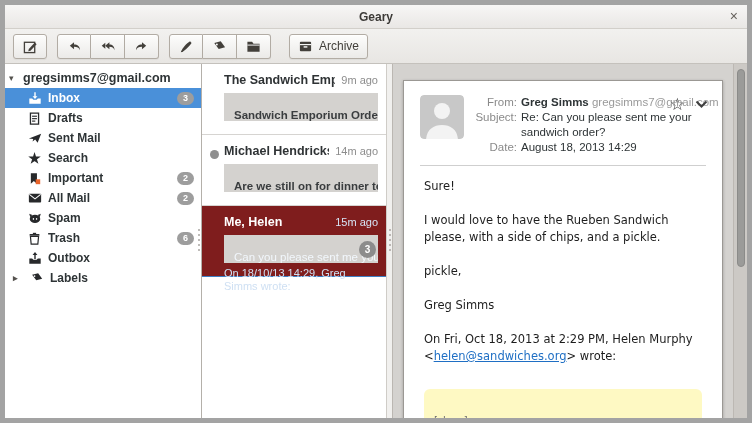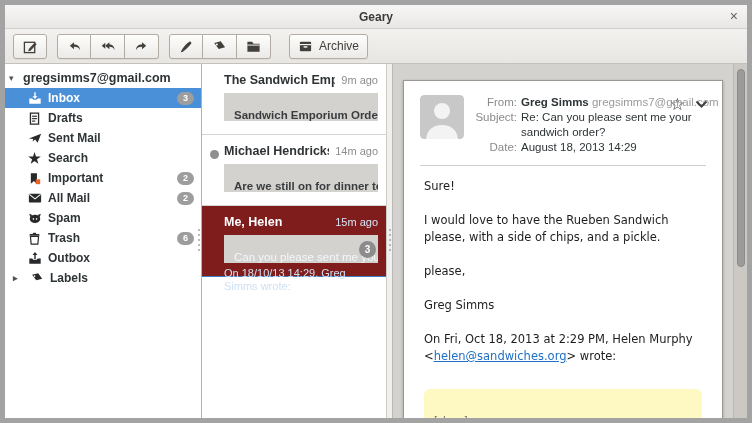--- a/index.html
+++ b/index.html
@@ -382,21 +382,21 @@
               <svg width="13" height="9" viewBox="0 0 13 9">
                   <path d="M1.5 1.5l5 5 5-5" stroke="#3f3f3f" stroke-width="2" fill="none"></path>
                 </svg>
             </span>
           </div>
         </div>
         <hr class="card-sep">
         <div class="card-body">
           <p>Sure!</p>
           <p style="max-width:312px;">I would love to have the Rueben Sandwich please, with a side of chips, and a pickle.</p>
-          <p>please,</p>
+          <p>pickle,</p>
           <p class="tight">Greg Simms</p>
           <p class="tight attr" style="max-width:300px;"><span>On Fri, Oct 18, 2013 at 2:29 PM, Helen Murphy</span><br><span>&lt;</span><a href="#">helen@sandwiches.org</a><span>&gt; wrote:</span></p>
           <div class="quote-toggle">[show]</div>
         </div>
       </div>
 
       <div class="vscroll">
         <span class="thumb"></span>
       </div>
     </div>

